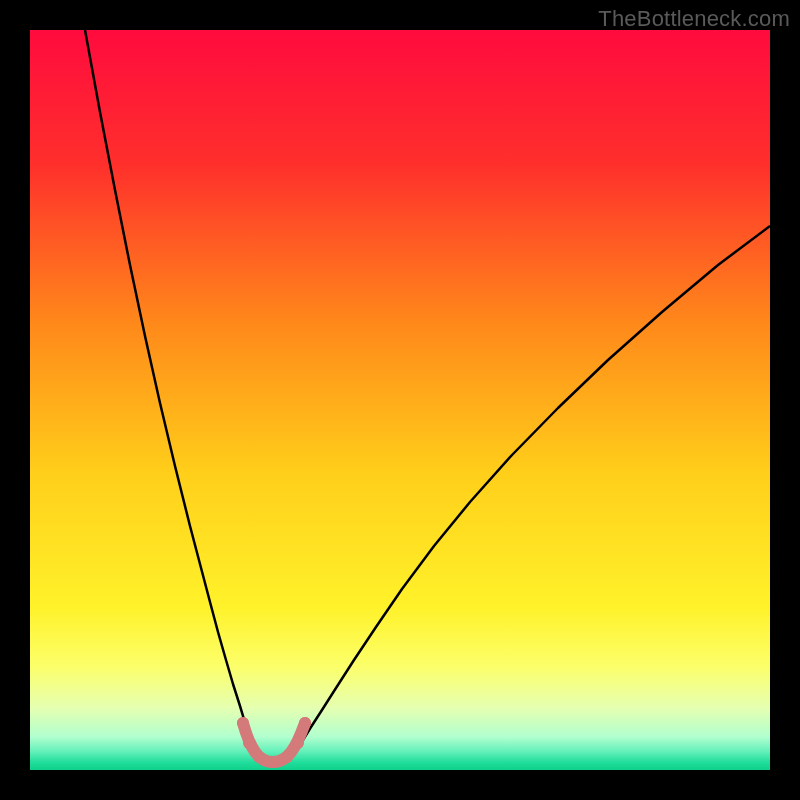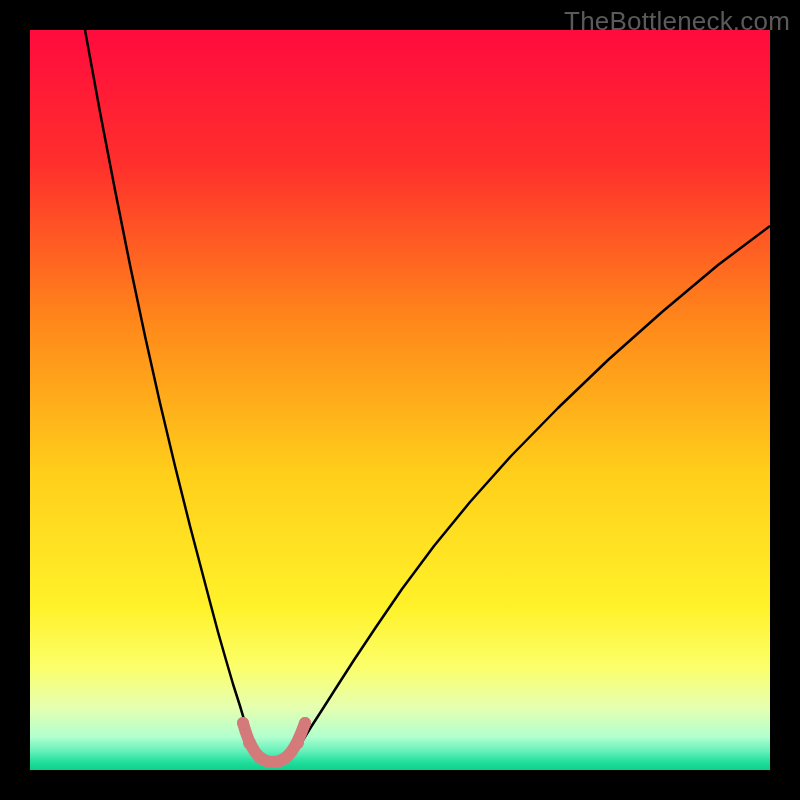--- a/index.html
+++ b/index.html
@@ -16,21 +16,21 @@
     left: 30px;
     top: 30px;
     width: 740px;
     height: 740px;
   }
   .watermark {
     position: absolute;
     top: 6px;
     right: 10px;
     color: #5a5a5a;
-    font-size: 26px;
+    font-size: 22px;
     font-weight: 500;
     letter-spacing: 0.2px;
     z-index: 10;
     pointer-events: none;
   }
   svg {
     display: block;
   }
 </style>
 </head>

